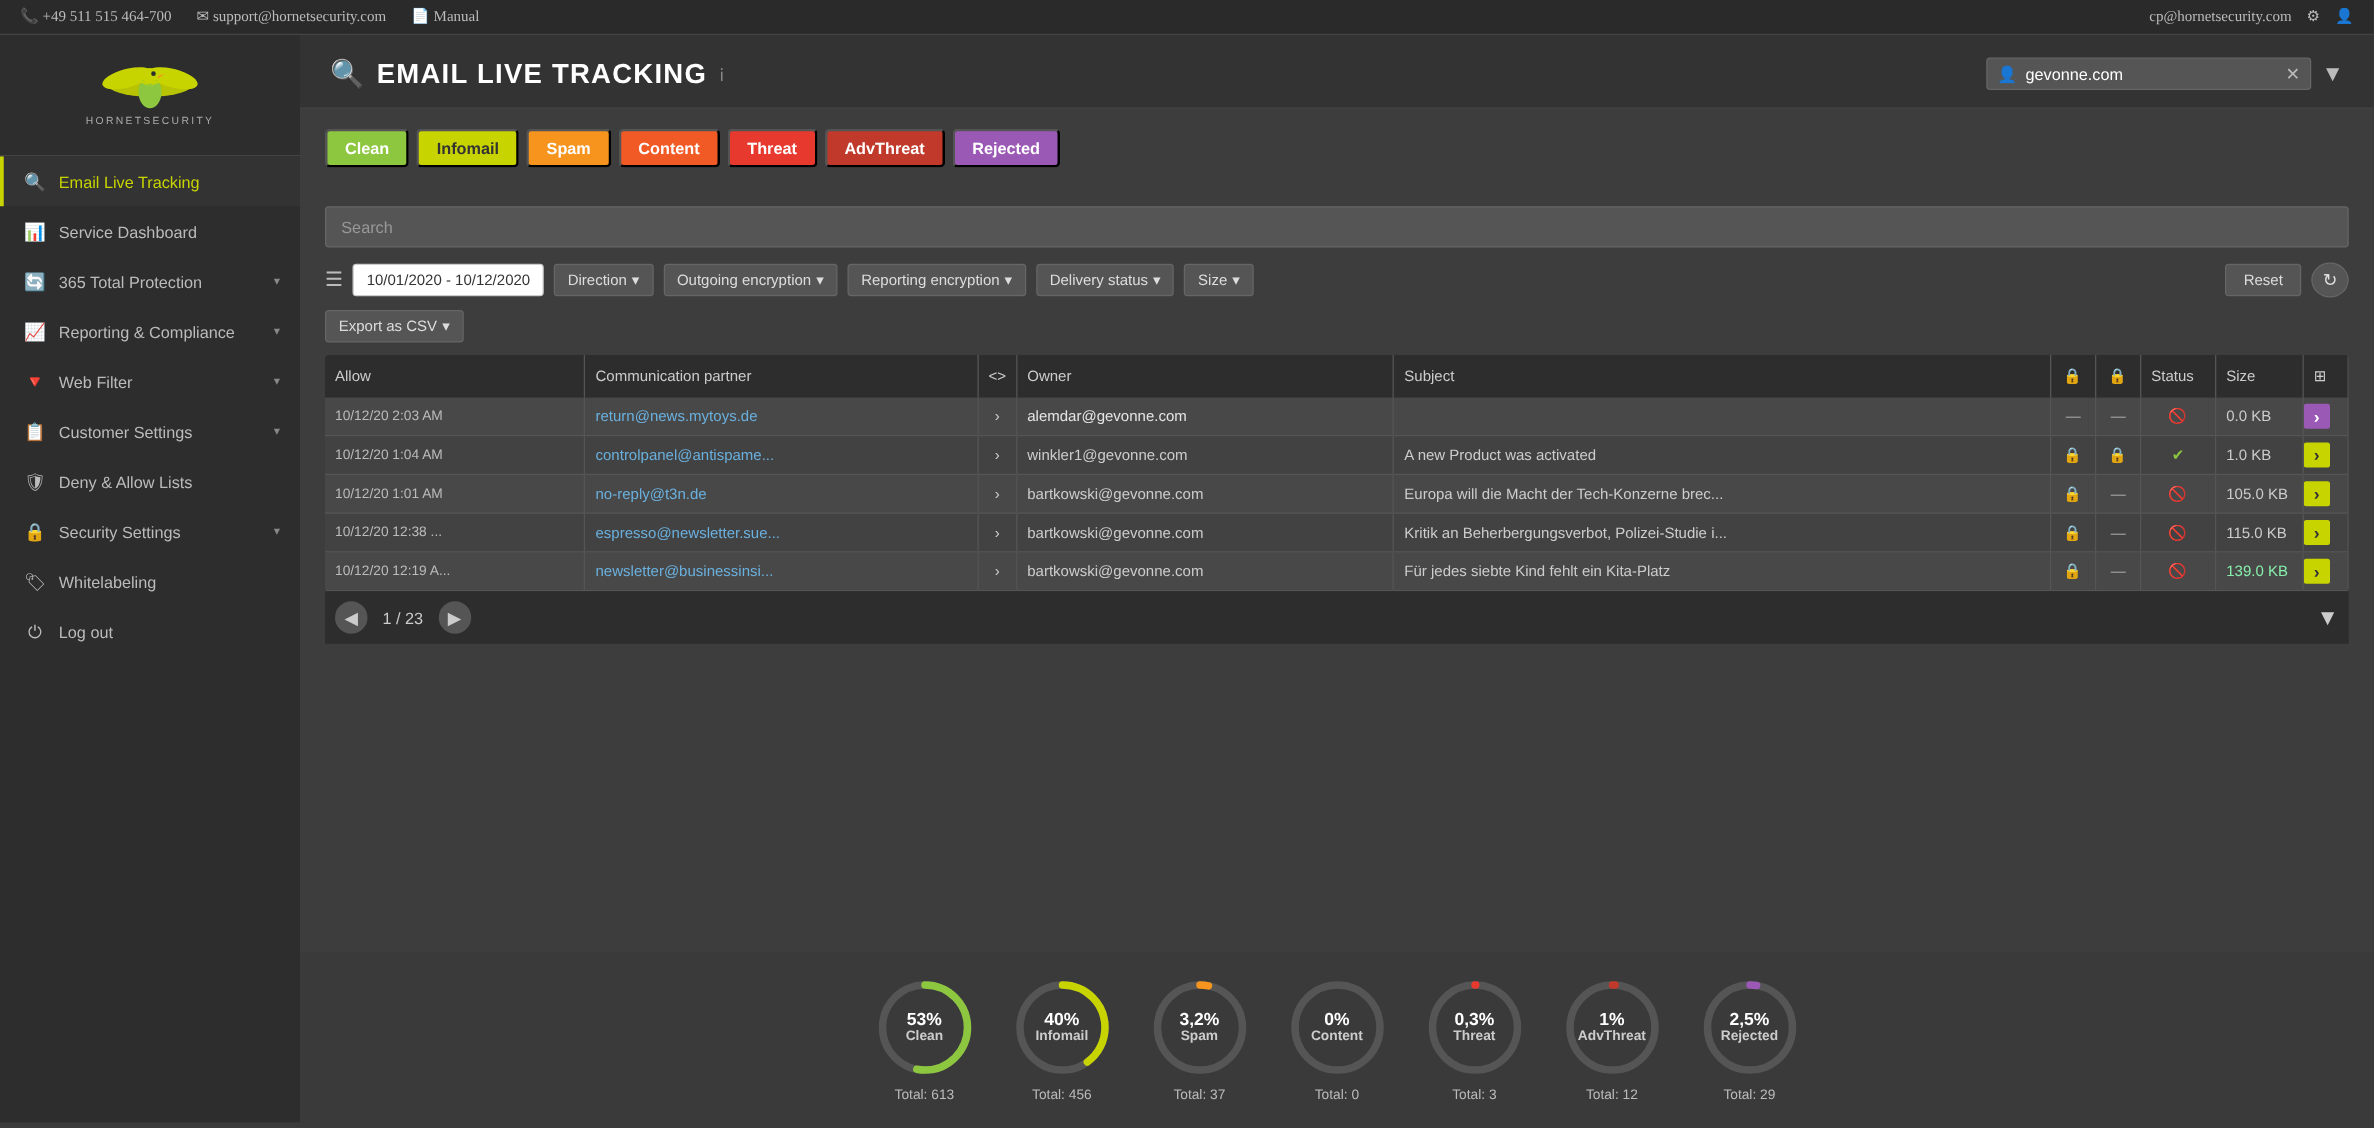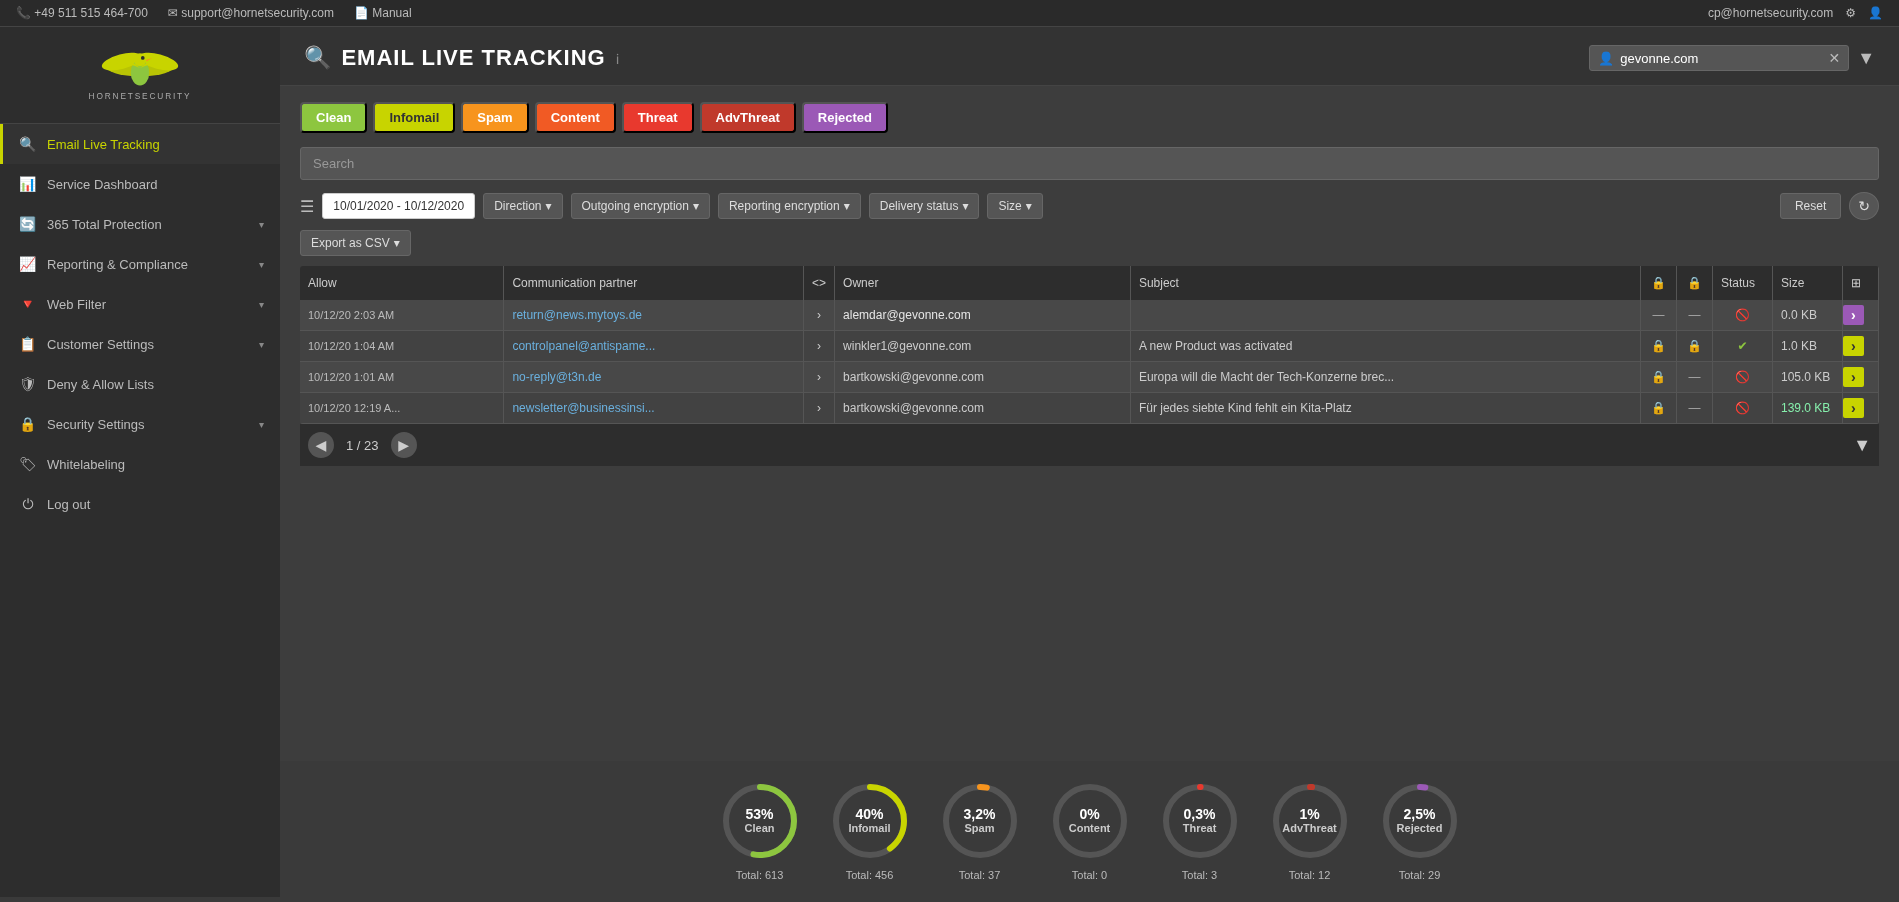--- a/index.html
+++ b/index.html
@@ -8,30 +8,31 @@
     
     .topbar {
       background: #2a2a2a;
       color: #bbb;
       display: flex;
       align-items: center;
       padding: 6px 16px;
       font-size: 12px;
       justify-content: space-between;
       border-bottom: 1px solid #444;
+      font-family: Liberation Serif, serif;
     }
     .topbar-left { display: flex; gap: 20px; align-items: center; }
     .topbar-right { display: flex; align-items: center; gap: 12px; }
 
     
     .layout { display: flex; height: calc(100vh - 32px); }
 
     
     .sidebar {
-      width: 280px;
+      width: 240px;
       background: #2d2d2d;
       flex-shrink: 0;
       display: flex;
       flex-direction: column;
     }
     .sidebar-logo {
       padding: 18px 20px;
       background: #2d2d2d;
       border-bottom: 1px solid #444;
       display: flex;
@@ -131,20 +132,21 @@
     .search-bar {
       background: #555;
       border: 1px solid #666;
       border-radius: 3px;
       padding: 8px 12px;
       margin-bottom: 12px;
       color: #999;
       font-size: 13px;
       width: 100%;
       outline: none;
+      margin-top: 17px;
     }
     .search-bar::placeholder { color: #999; }
 
     
     .filters-row { display: flex; gap: 8px; align-items: center; margin-bottom: 10px; flex-wrap: wrap; }
     .filter-btn {
       background: #555;
       border: 1px solid #666;
       border-radius: 3px;
       color: #ddd;
@@ -555,20 +557,34 @@
     <td style="color:#ccc; max-width:280px; overflow:hidden; text-overflow:ellipsis;">Europa will die Macht der Tech-Konzerne brec...</td>
     <td style="text-align:center; color:#aaa;">🔒</td>
     <td style="text-align:center; color:#aaa;">—</td>
     <td style="text-align:center; color:#888;">🚫</td>
     <td style="color:#ccc;">105.0 KB</td>
     <td style="padding:0;">
       <span class="row-arrow">›</span>
     </td>
   </tr>
             <tr>
+    <td style="color:#bbb; font-size:11px;">10/12/20 12:38 ...</td>
+    <td style="color:#6ab0de;">espresso@newsletter.sue...</td>
+    <td style="text-align:center; color:#ccc;">›</td>
+    <td style="color:#ccc;">bartkowski@gevonne.com</td>
+    <td style="color:#ccc; max-width:280px; overflow:hidden; text-overflow:ellipsis;">Kritik an Beherbergungsverbot, Polizei-Studie i...</td>
+    <td style="text-align:center; color:#aaa;">🔒</td>
+    <td style="text-align:center; color:#aaa;">—</td>
+    <td style="text-align:center; color:#888;">🚫</td>
+    <td style="color:#ccc;">115.0 KB</td>
+    <td style="padding:0;">
+      <span class="row-arrow">›</span>
+    </td>
+  </tr>
+            <tr>
     <td style="color:#bbb; font-size:11px;">10/12/20 12:19 A...</td>
     <td style="color:#6ab0de;">newsletter@businessinsi...</td>
     <td style="text-align:center; color:#ccc;">›</td>
     <td style="color:#ccc;">bartkowski@gevonne.com</td>
     <td style="color:#ccc; max-width:280px; overflow:hidden; text-overflow:ellipsis;">Für jedes siebte Kind fehlt ein Kita-Platz</td>
     <td style="text-align:center; color:#aaa;">🔒</td>
     <td style="text-align:center; color:#aaa;">—</td>
     <td style="text-align:center; color:#888;">🚫</td>
     <td style="color:#86efac;">139.0 KB</td>
     <td style="padding:0;">

